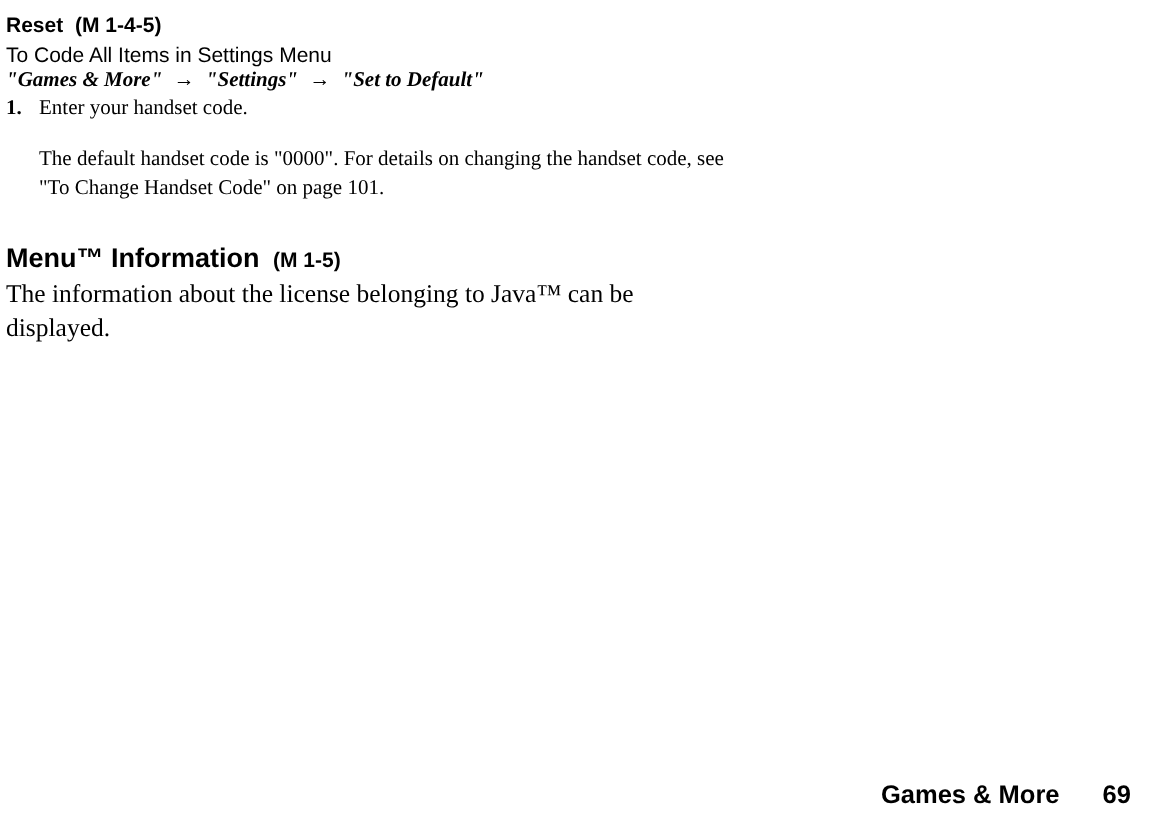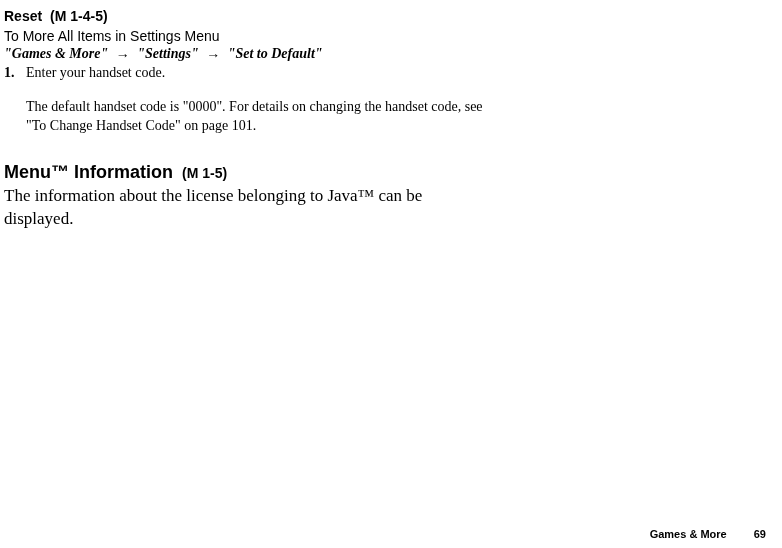--- a/index.html
+++ b/index.html
@@ -84,39 +84,39 @@
     }
     .body-text {
       font-family: 'Times New Roman', Times, serif;
       font-size: 17px;
       line-height: 1.35;
       margin-top: 2px;
     }
     .footer {
       position: absolute;
       bottom: 8px;
-      right: 16px;
+      right: 28px;
       font-family: Arial, Helvetica, sans-serif;
       font-weight: bold;
-      font-size: 11px;
+      font-size: 17px;
     }
     .footer .page-num {
       margin-left: 24px;
     }
   </style>
 </head>
 <body>
 
 <div class="content">
   <div class="section-heading">
     <span class="main-title">Reset</span>
     <span class="code">(M 1-4-5)</span>
   </div>
 
-  <div class="subtitle">To More All Items in Settings Menu</div>
+  <div class="subtitle">To Code All Items in Settings Menu</div>
 
   <div class="nav-path">
     <span>"Games &amp; More"</span>
     <span class="arrow">→</span>
     <span>"Settings"</span>
     <span class="arrow">→</span>
     <span>"Set to Default"</span>
   </div>
 
   <div class="list-item">

